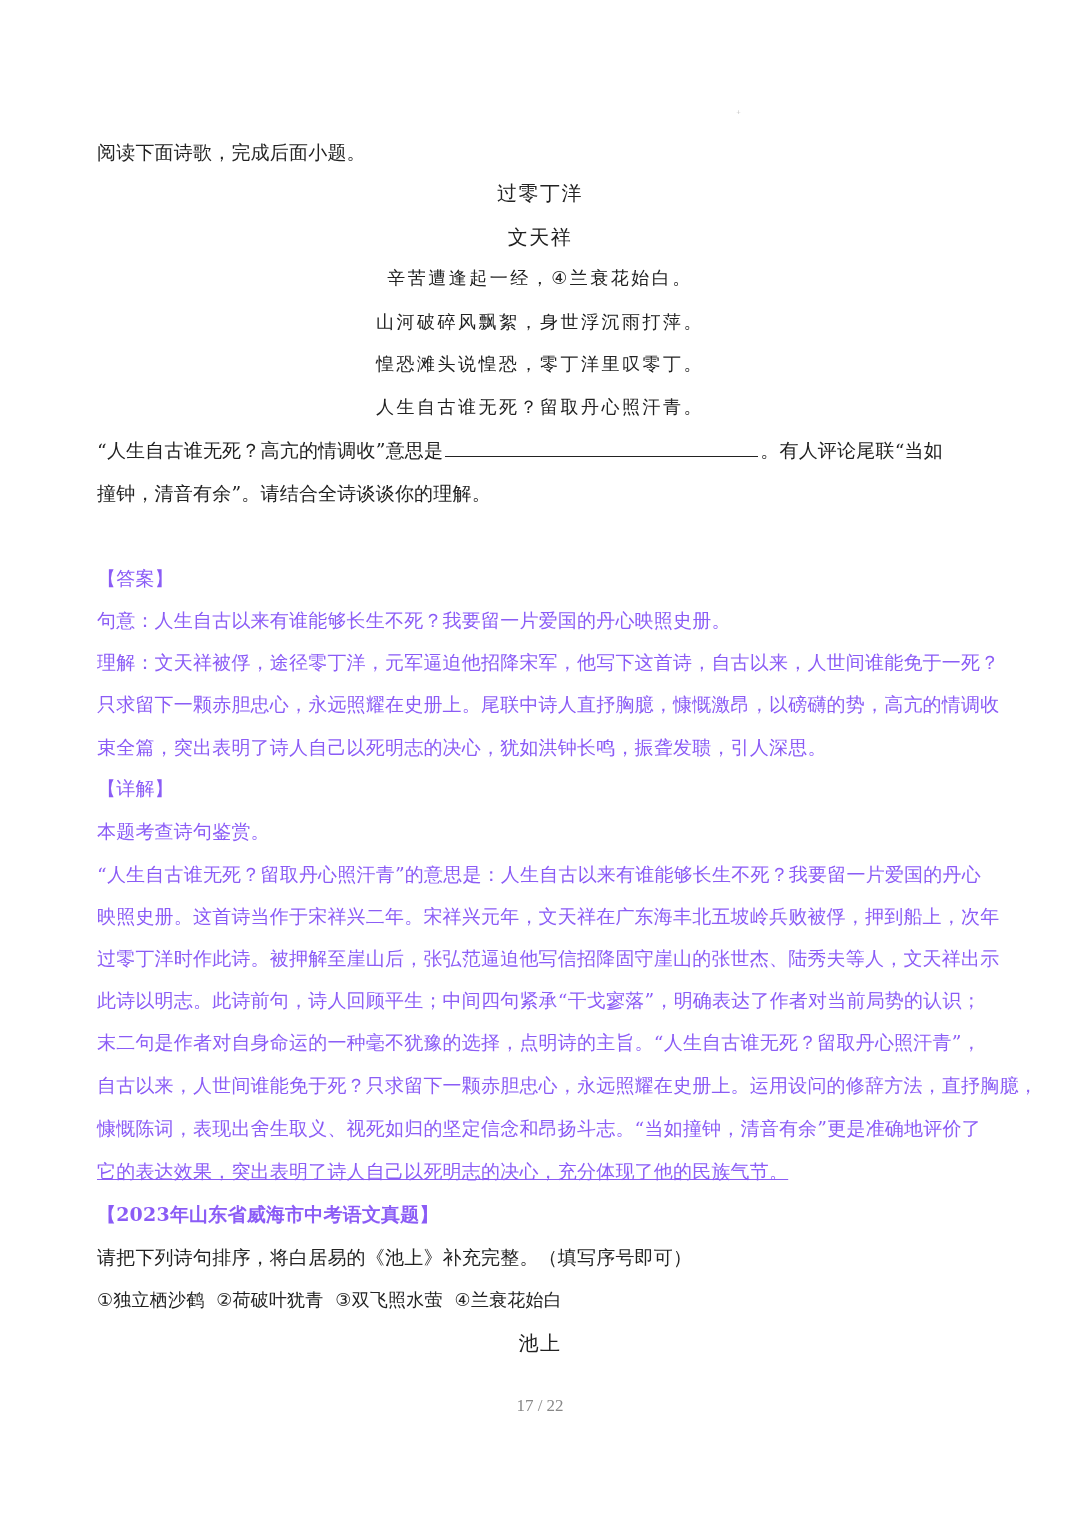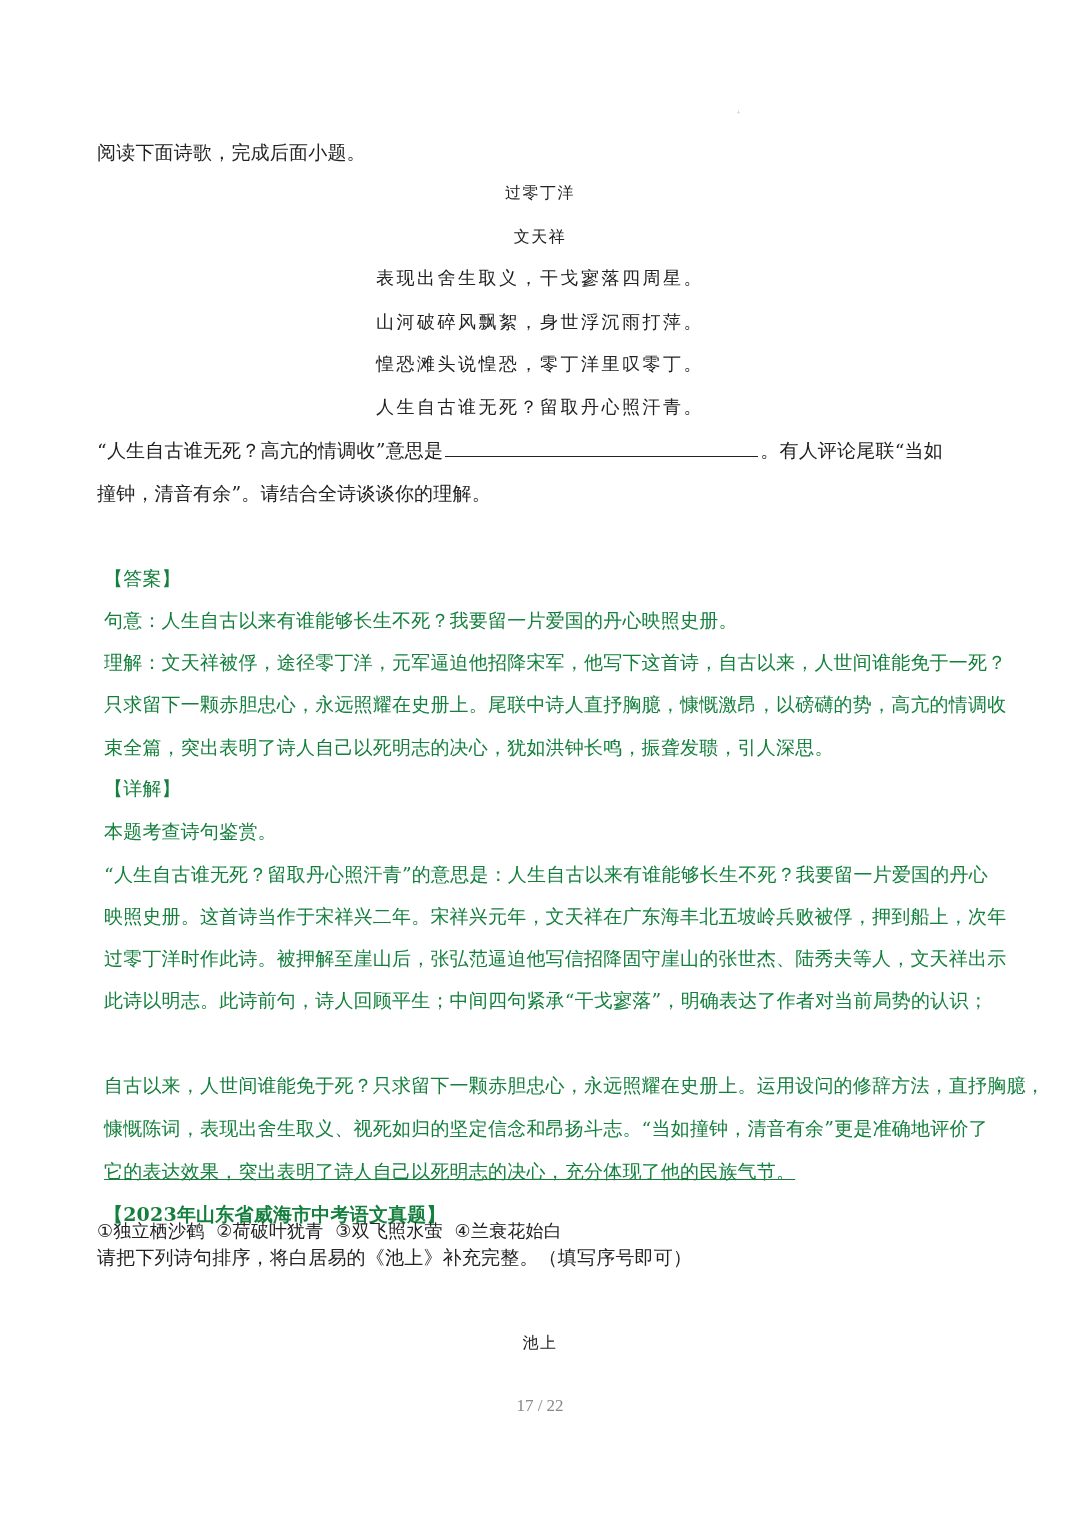--- a/index.html
+++ b/index.html
@@ -37,40 +37,39 @@
       font-size: 19px;
       line-height: 24px;
       white-space: nowrap;
       letter-spacing: 0.2px;
     }
     .center {
       position: absolute;
       left: 0;
       width: 1080px;
       text-align: center;
-      font-size: 16px;
+      font-size: 20px;
       line-height: 24px;
       white-space: nowrap;
       letter-spacing: 1.5px;
       font-family: "DejaVu Sans", "Liberation Sans", sans-serif;
     }
     .poem-line {
       position: absolute;
       left: 0;
       width: 1080px;
       text-align: center;
       font-size: 18px;
       line-height: 24px;
       letter-spacing: 2.5px;
       white-space: nowrap;
       font-family: "DejaVu Sans", "Liberation Sans", sans-serif;
     }
     .red {
-      color: #15803d;
-      margin-left: 7px;
+      color: #8b5cf6;
     }
     .bold {
       font-weight: bold;
     }
     .blank {
       display: inline-block;
       width: 313px;
       border-bottom: 1.5px solid #222222;
       height: 20px;
       vertical-align: baseline;
@@ -92,21 +91,21 @@
 
 <div class="page">
 
   <div class="mark">+</div>
 
   <div class="line" style="top:140px;">阅读下面诗歌，完成后面小题。</div>
 
   <div class="center" style="top:181px;">过零丁洋</div>
   <div class="center" style="top:225px;">文天祥</div>
 
-  <div class="poem-line" style="top:266px;">表现出舍生取义，干戈寥落四周星。</div>
+  <div class="poem-line" style="top:266px;">辛苦遭逢起一经，④兰衰花始白。</div>
   <div class="poem-line" style="top:310px;">山河破碎风飘絮，身世浮沉雨打萍。</div>
   <div class="poem-line" style="top:352px;">惶恐滩头说惶恐，零丁洋里叹零丁。</div>
   <div class="poem-line" style="top:395px;">人生自古谁无死？留取丹心照汗青。</div>
 
   <div class="line" style="top:436px;">
     <span>“人生自古谁无死？高亢的情调收”意思是</span><span class="blank"></span><span>。有人评论尾联“当如</span>
   </div>
   <div class="line" style="top:481px;">撞钟，清音有余”。请结合全诗谈谈你的理解。</div>
 
   <div class="line red" style="top:566px;">【答案】</div>
@@ -115,24 +114,25 @@
   <div class="line red" style="top:692px;">只求留下一颗赤胆忠心，永远照耀在史册上。尾联中诗人直抒胸臆，慷慨激昂，以磅礴的势，高亢的情调收</div>
   <div class="line red" style="top:735px;">束全篇，突出表明了诗人自己以死明志的决心，犹如洪钟长鸣，振聋发聩，引人深思。</div>
 
   <div class="line red" style="top:776px;">【详解】</div>
   <div class="line red" style="top:819px;">本题考查诗句鉴赏。</div>
 
   <div class="line red" style="top:862px;">“人生自古谁无死？留取丹心照汗青”的意思是：人生自古以来有谁能够长生不死？我要留一片爱国的丹心</div>
   <div class="line red" style="top:904px;">映照史册。这首诗当作于宋祥兴二年。宋祥兴元年，文天祥在广东海丰北五坡岭兵败被俘，押到船上，次年</div>
   <div class="line red" style="top:946px;">过零丁洋时作此诗。被押解至崖山后，张弘范逼迫他写信招降固守崖山的张世杰、陆秀夫等人，文天祥出示</div>
   <div class="line red" style="top:988px;">此诗以明志。此诗前句，诗人回顾平生；中间四句紧承“干戈寥落”，明确表达了作者对当前局势的认识；</div>
+  <div class="line red" style="top:1030px;">末二句是作者对自身命运的一种毫不犹豫的选择，点明诗的主旨。“人生自古谁无死？留取丹心照汗青”，</div>
   <div class="line red" style="top:1073px;">自古以来，人世间谁能免于死？只求留下一颗赤胆忠心，永远照耀在史册上。运用设问的修辞方法，直抒胸臆，</div>
   <div class="line red" style="top:1116px;">慷慨陈词，表现出舍生取义、视死如归的坚定信念和昂扬斗志。“当如撞钟，清音有余”更是准确地评价了</div>
   <div class="line red" style="top:1159px;text-decoration:underline;">它的表达效果，突出表明了诗人自己以死明志的决心，充分体现了他的民族气节。</div>
 
   <div class="line red bold" style="top:1202px;">【2023年山东省威海市中考语文真题】</div>
   <div class="line" style="top:1245px;">请把下列诗句排序，将白居易的《池上》补充完整。（填写序号即可）</div>
-  <div class="line" style="top:1219px; font-family:'DejaVu Sans','Liberation Sans',sans-serif; font-size:18px; white-space:pre;">①独立栖沙鹤  ②荷破叶犹青  ③双飞照水萤  ④兰衰花始白</div>
+  <div class="line" style="top:1288px; font-family:'DejaVu Sans','Liberation Sans',sans-serif; font-size:18px; white-space:pre;">①独立栖沙鹤  ②荷破叶犹青  ③双飞照水萤  ④兰衰花始白</div>
   <div class="center" style="top:1331px; font-family:Liberation Serif, serif;">池上</div>
 
   <div class="footer">17 / 22</div>
 
 </div>
 
 </body></html>

